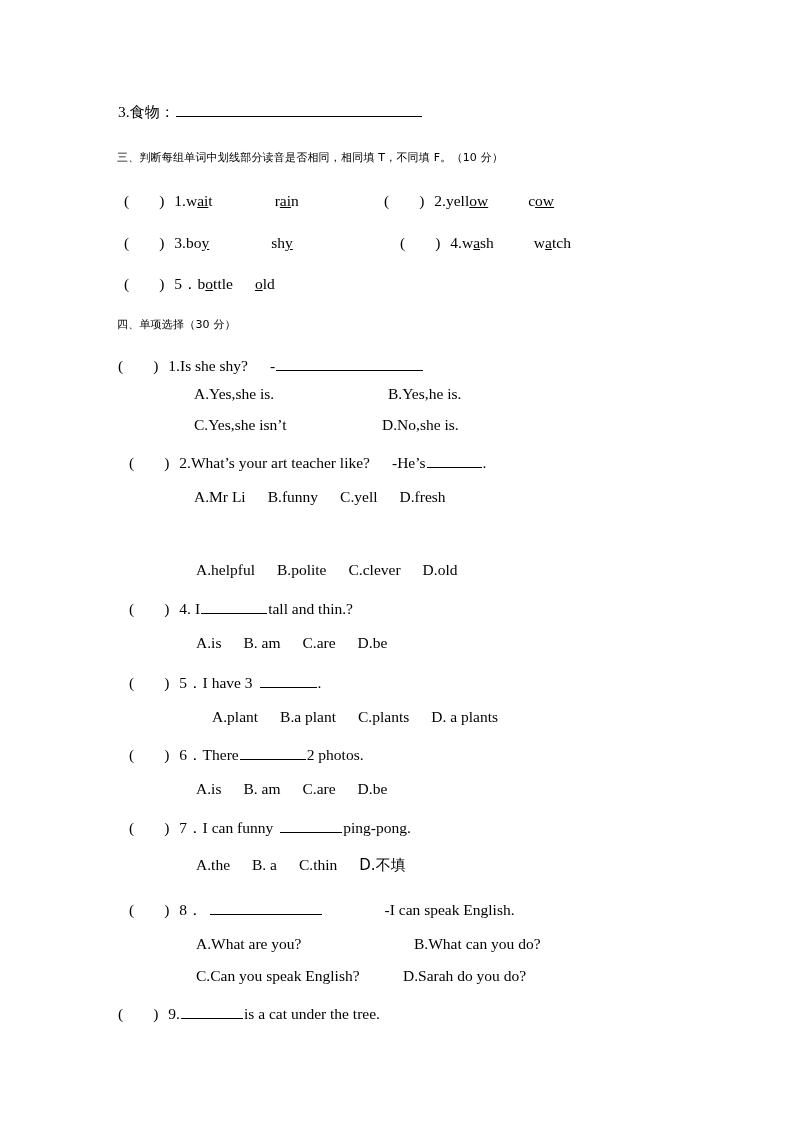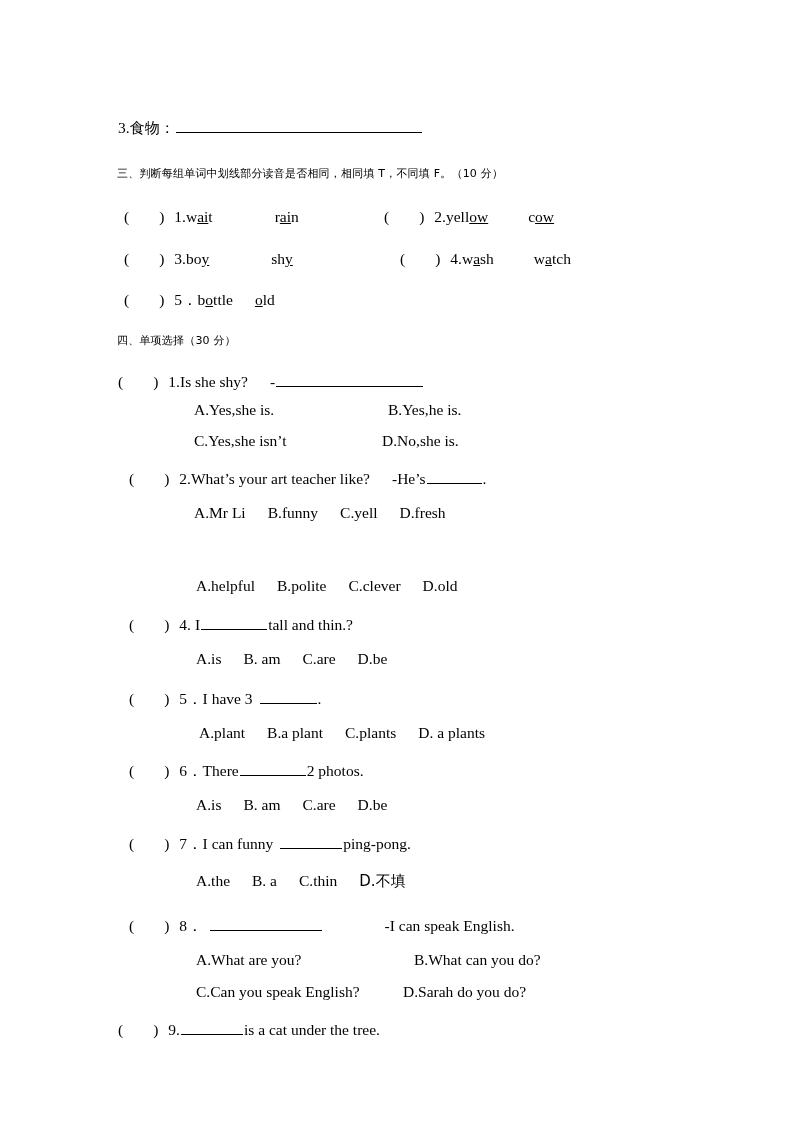--- a/index.html
+++ b/index.html
@@ -14,21 +14,20 @@
     font-family: "Liberation Serif", "DejaVu Serif", serif;
     color: #000000;
     overflow: hidden;
   }
   .page {
     position: absolute;
     left: 0; top: 0;
     width: 793px;
     height: 884px;
     padding: 0;
-    margin-top: 16px;
   }
 
   
   .row {
     position: absolute;
     white-space: nowrap;
     font-size: 15.5px;
     line-height: 1;
   }
   .cn {
@@ -139,21 +138,21 @@
   <div class="row" style="left:129px; top:598px;">
     <span class="paren"><span>(</span><span class="gap"></span><span>)</span></span><span class="sp-s"></span><span>4.</span><span class="sp-s" style="width:4px"></span><span>I</span><span class="blank blank-q4"></span><span>tall and thin.?</span>
   </div>
   <div class="row" style="left:196px; top:635px;">
     <span class="opt">A.is</span><span class="sp-m"></span><span class="opt">B. am</span><span class="sp-m"></span><span class="opt">C.are</span><span class="sp-m"></span><span class="opt">D.be</span>
   </div>
 
   <div class="row" style="left:129px; top:672px;">
     <span class="paren"><span>(</span><span class="gap"></span><span>)</span></span><span class="sp-s"></span><span>5．</span><span>I have 3</span><span class="sp-s" style="width:6px"></span><span class="blank blank-q5"></span><span>.</span>
   </div>
-  <div class="row" style="left:199px; top:709px;">
+  <div class="row" style="left:212px; top:709px;">
     <span class="opt">A.plant</span><span class="sp-m"></span><span class="opt">B.a plant</span><span class="sp-m"></span><span class="opt">C.plants</span><span class="sp-m"></span><span class="opt">D. a plants</span>
   </div>
 
   <div class="row" style="left:129px; top:744px;">
     <span class="paren"><span>(</span><span class="gap"></span><span>)</span></span><span class="sp-s"></span><span>6．</span><span>There</span><span class="blank blank-q6"></span><span>2 photos.</span>
   </div>
   <div class="row" style="left:196px; top:781px;">
     <span class="opt">A.is</span><span class="sp-m"></span><span class="opt">B. am</span><span class="sp-m"></span><span class="opt">C.are</span><span class="sp-m"></span><span class="opt">D.be</span>
   </div>
 

